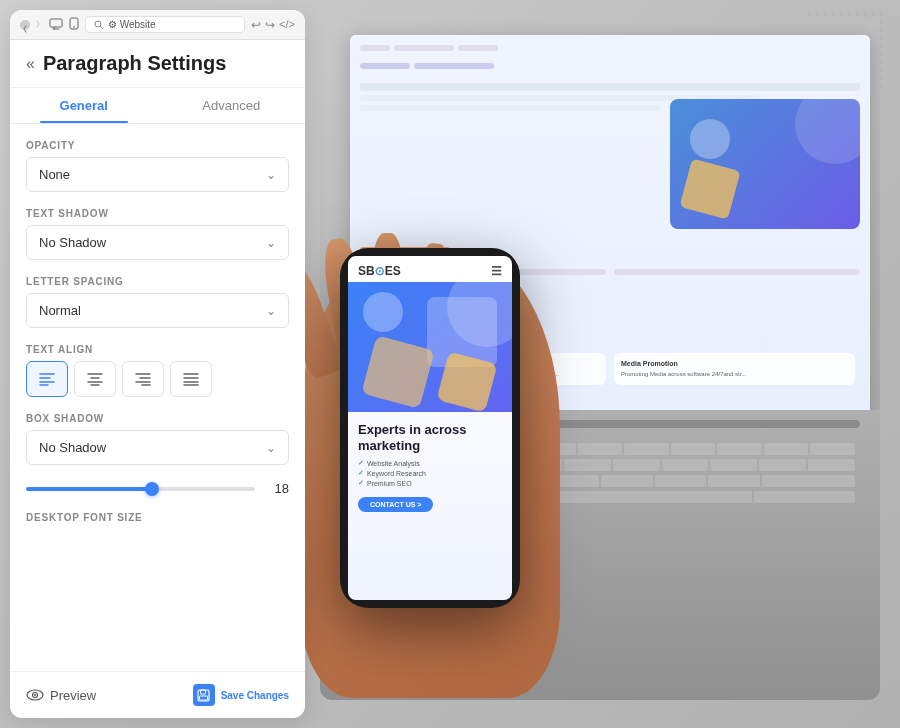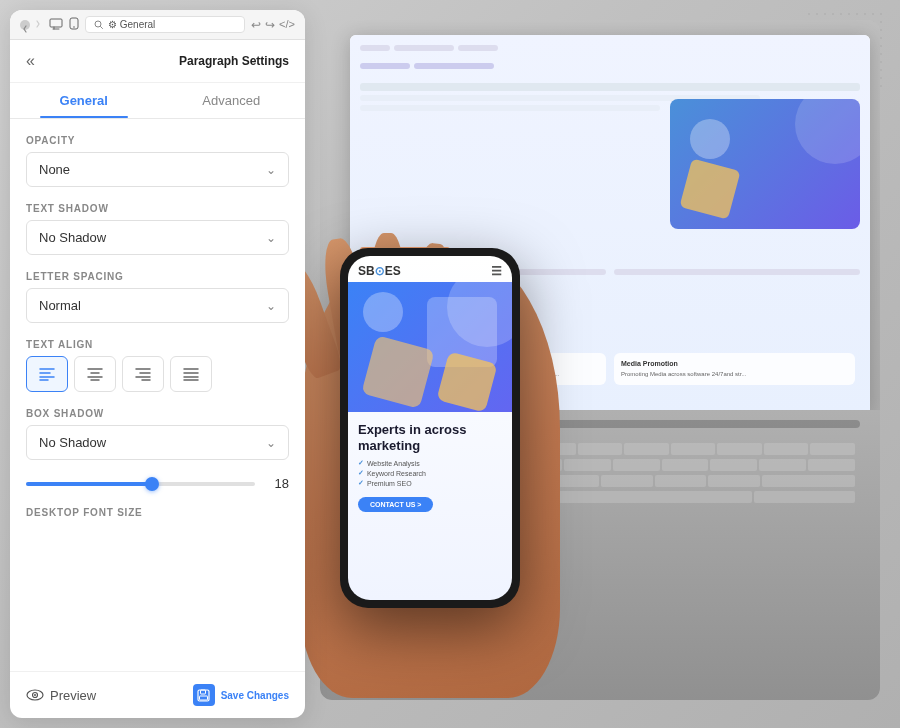--- a/index.html
+++ b/index.html
@@ -72,21 +72,21 @@
       border-radius: 28px;
       padding: 8px;
       box-shadow: 0 20px 60px rgba(0,0,0,0.5);
       z-index: 5;
     }
 
     .phone-screen {
       width: 100%;
       height: 100%;
       background: #fff;
-      border-radius: 22px;
+      border-radius: 8px;
       overflow: hidden;
     }
 
     .phone-screen-inner {
       width: 100%;
       height: 100%;
       background: linear-gradient(180deg, #fff 0%, #f0f4ff 100%);
     }
 
     .phone-header {
@@ -240,25 +240,25 @@
     }
 
     .back-arrow {
       font-size: 16px;
       color: #666;
       cursor: pointer;
       font-weight: 300;
     }
 
     .panel-title {
-      font-size: 12px;
+      font-size: 20px;
       font-weight: 600;
       color: #222;
       flex: 1;
-      text-align: right;
+      text-align: left;
     }
 
     .tabs-row {
       display: flex;
       border-bottom: 1px solid #e8e8e8;
     }
 
     .tab-item {
       flex: 1;
       text-align: center;
@@ -600,21 +600,21 @@
       <svg width="10" height="13" viewBox="0 0 10 13">
           <rect x="1" y="1" width="8" height="11" rx="2" stroke="#666" stroke-width="1" fill="none"></rect>
           <circle cx="5" cy="10" r="0.8" fill="#666"></circle>
         </svg>
     </span>
     <div class="browser-address">
       <svg width="10" height="10" viewBox="0 0 10 10">
           <circle cx="4" cy="4" r="3" stroke="#888" stroke-width="1" fill="none"></circle>
           <path d="M6.5 6.5l2 2" stroke="#888" stroke-width="1" stroke-linecap="round"></path>
         </svg>
-      <span>⚙ General</span>
+      <span>⚙ Website</span>
     </div>
     <div style="display:flex;gap:4px;color:#888;">
       <span style="cursor:pointer;font-size:12px;">↩</span>
       <span style="cursor:pointer;font-size:12px;">↪</span>
       <span style="cursor:pointer;font-size:11px;">&lt;/&gt;</span>
     </div>
   </div>
 
   <div class="panel-header">
     <span class="back-arrow">«</span>

